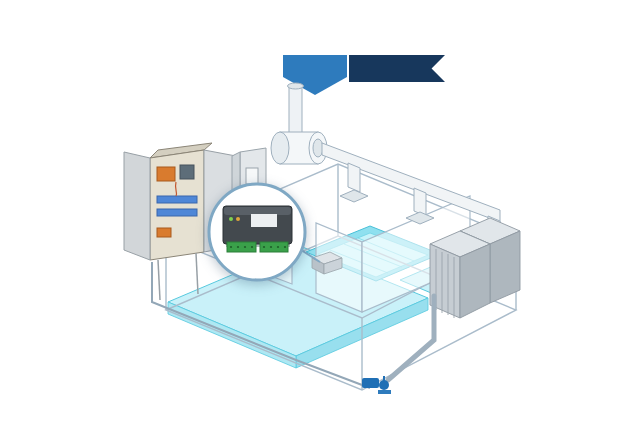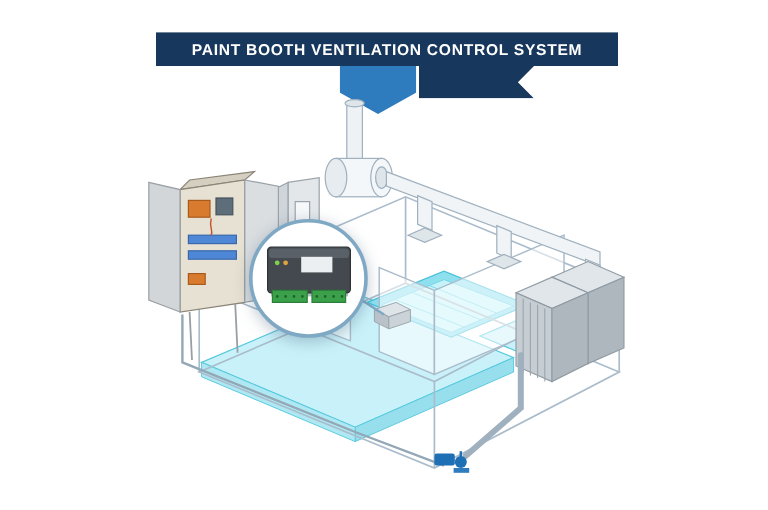--- a/index.html
+++ b/index.html
@@ -26,23 +26,20 @@
     clip-path:polygon(0 0,100% 0,100% 55%,50% 100%,0 55%);
   }
   svg.scene{position:absolute;left:0;top:0;}
   .callout-circle{filter:drop-shadow(0 3px 6px rgba(40,70,100,.30));}
 </style>
 </head>
 <body>
 
 <div class="stage">
 
-  <div class="banner">
-    <span>PAINT BOOTH VENTILATION CONTROL SYSTEM</span>
-  </div>
   <div class="ribbon-tail"></div>
   <div class="down-arrow"></div>
 
   <svg class="scene" width="640" height="425" viewBox="0 0 640 425">
 
     <g>
       <polygon points="168,302 300,246 428,298 296,356" fill="#c9f1f9" stroke="#57c9de" stroke-width="1"></polygon>
       <polygon points="296,356 428,298 428,310 296,368" fill="#98dfee" stroke="#57c9de" stroke-width="0.8"></polygon>
       <polygon points="168,302 296,356 296,368 168,314" fill="#aee8f3" stroke="#57c9de" stroke-width="0.8"></polygon>
     </g>

